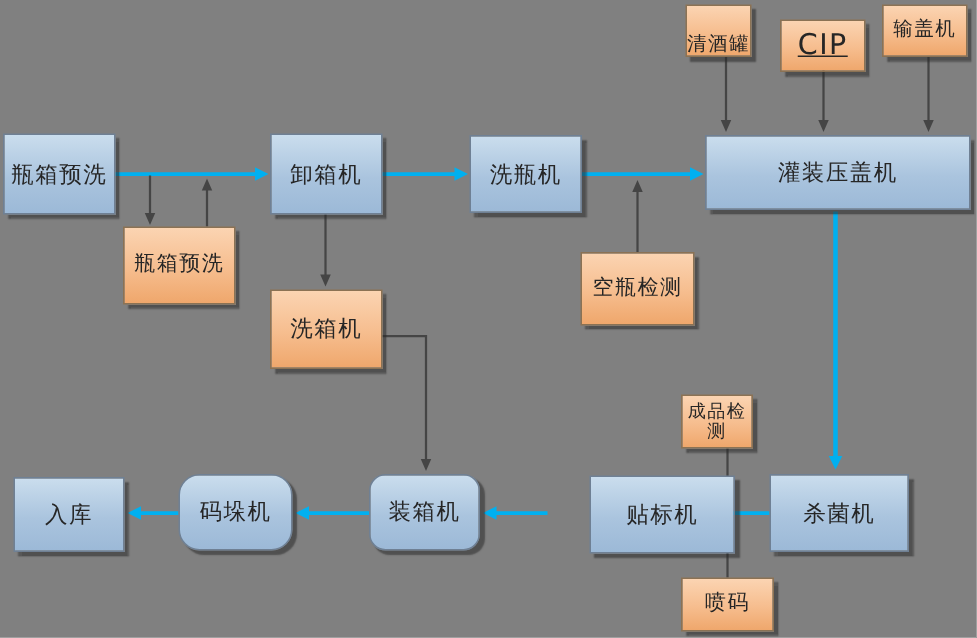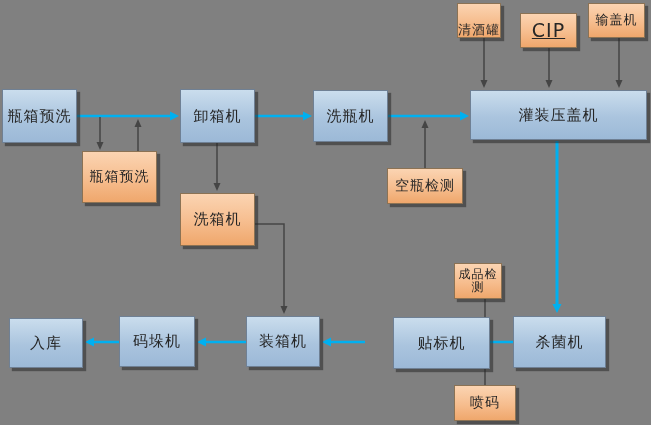--- a/index.html
+++ b/index.html
@@ -115,42 +115,42 @@
       </div>
       <div class="node process" style="left: 313px; top: 90px; width: 75px; height: 52px; font-size: 15px;">
         <span>洗瓶机</span>
       </div>
       <div class="node aux" style="left: 82px; top: 151px; width: 75px; height: 52px; font-size: 14px; justify-content: center;">
         <span>瓶箱预洗</span>
       </div>
       <div class="node aux" style="left: 180px; top: 193px; width: 75px; height: 53px; font-size: 15px;">
         <span>洗箱机</span>
       </div>
-      <div class="node aux" style="left: 387px; top: 168px; width: 76px; height: 36px; font-size: 14px;">
+      <div class="node aux" style="left: 387px; top: 168px; width: 76px; height: 49px; font-size: 14px;">
         <span>空瓶检测</span>
       </div>
       <div class="node aux" style="left: 457px; top: 3px; width: 44px; height: 35px; font-size: 13px; align-items: flex-end;">
         <span>清酒罐</span>
       </div>
       <div class="node aux" style="left: 520px; top: 13px; width: 57px; height: 35px; font-size: 19px; text-decoration: underline;">
         <span>CIP</span>
       </div>
       <div class="node aux" style="left: 588px; top: 3px; width: 57px; height: 35px; font-size: 13px;">
         <span>输盖机</span>
       </div>
       <div class="node process" style="left: 513px; top: 316px; width: 93px; height: 52px; font-size: 15px;">
         <span>杀菌机</span>
       </div>
       <div class="node process" style="left: 365px; top: 317px; width: 97px; height: 52px; font-size: 15px; margin-left: 28px;">
         <span>贴标机</span>
       </div>
-      <div class="node process" style="left: 246px; top: 316px; width: 74px; height: 51px; font-size: 15px;">
+      <div class="node process" style="left: 246px; top: 316px; width: 74px; height: 51px; font-size: 15px; border-radius: 11px;">
         <span>装箱机</span>
       </div>
-      <div class="node process" style="left: 119px; top: 316px; width: 76px; height: 51px; font-size: 15px;">
+      <div class="node process" style="left: 119px; top: 316px; width: 76px; height: 51px; font-size: 15px; border-radius: 14px;">
         <span>码垛机</span>
       </div>
       <div class="node process" style="left: 9px; top: 318px; width: 74px; height: 50px; font-size: 15px;">
         <span>入库</span>
       </div>
       <div class="node aux" style="left: 454px; top: 263px; width: 48px; height: 36px; font-size: 12px;">
         <span>成品检测</span>
       </div>
       <div class="node aux" style="left: 454px; top: 385px; width: 62px; height: 36px; font-size: 14px;">
         <span>喷码</span>

